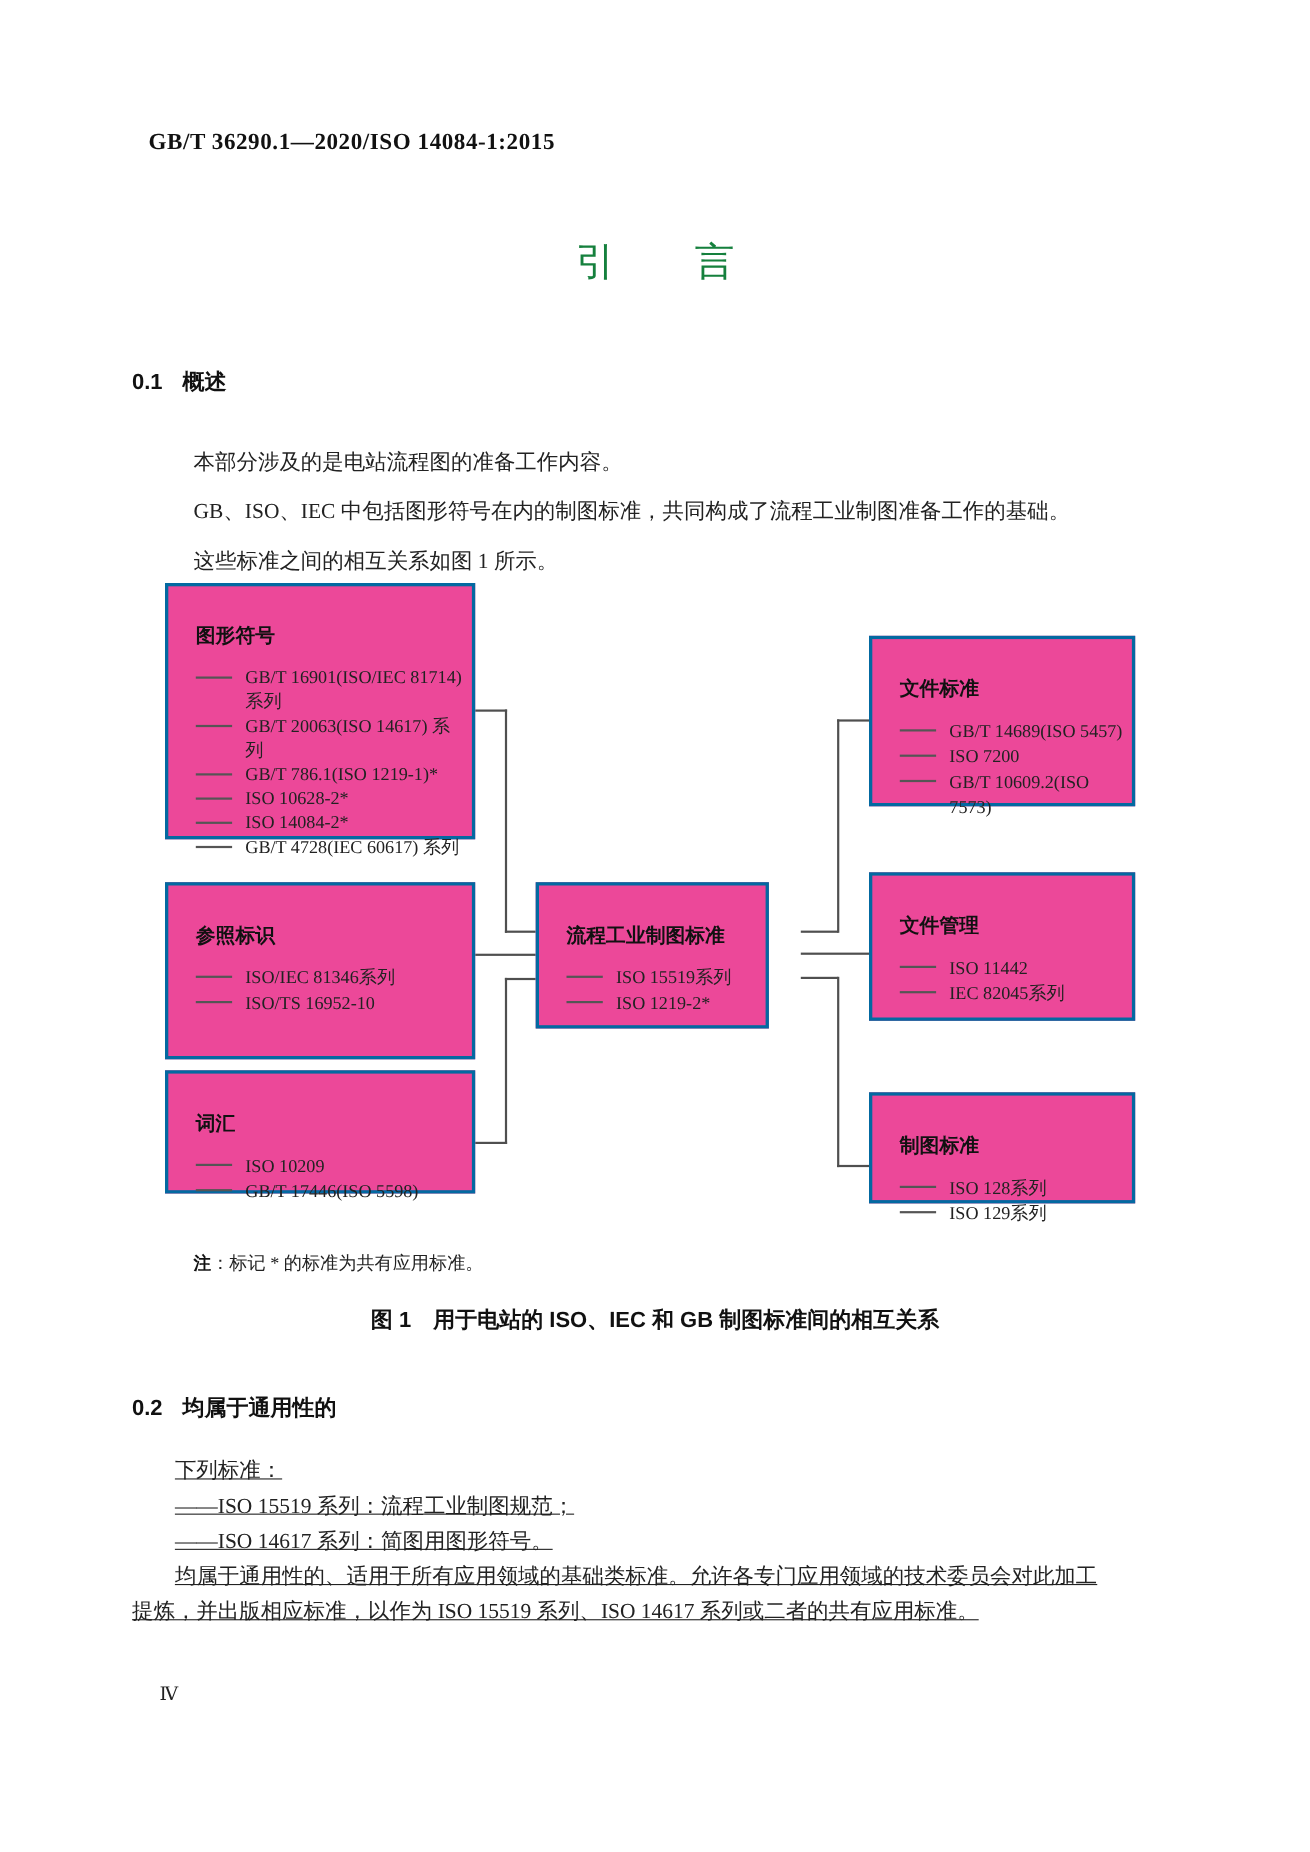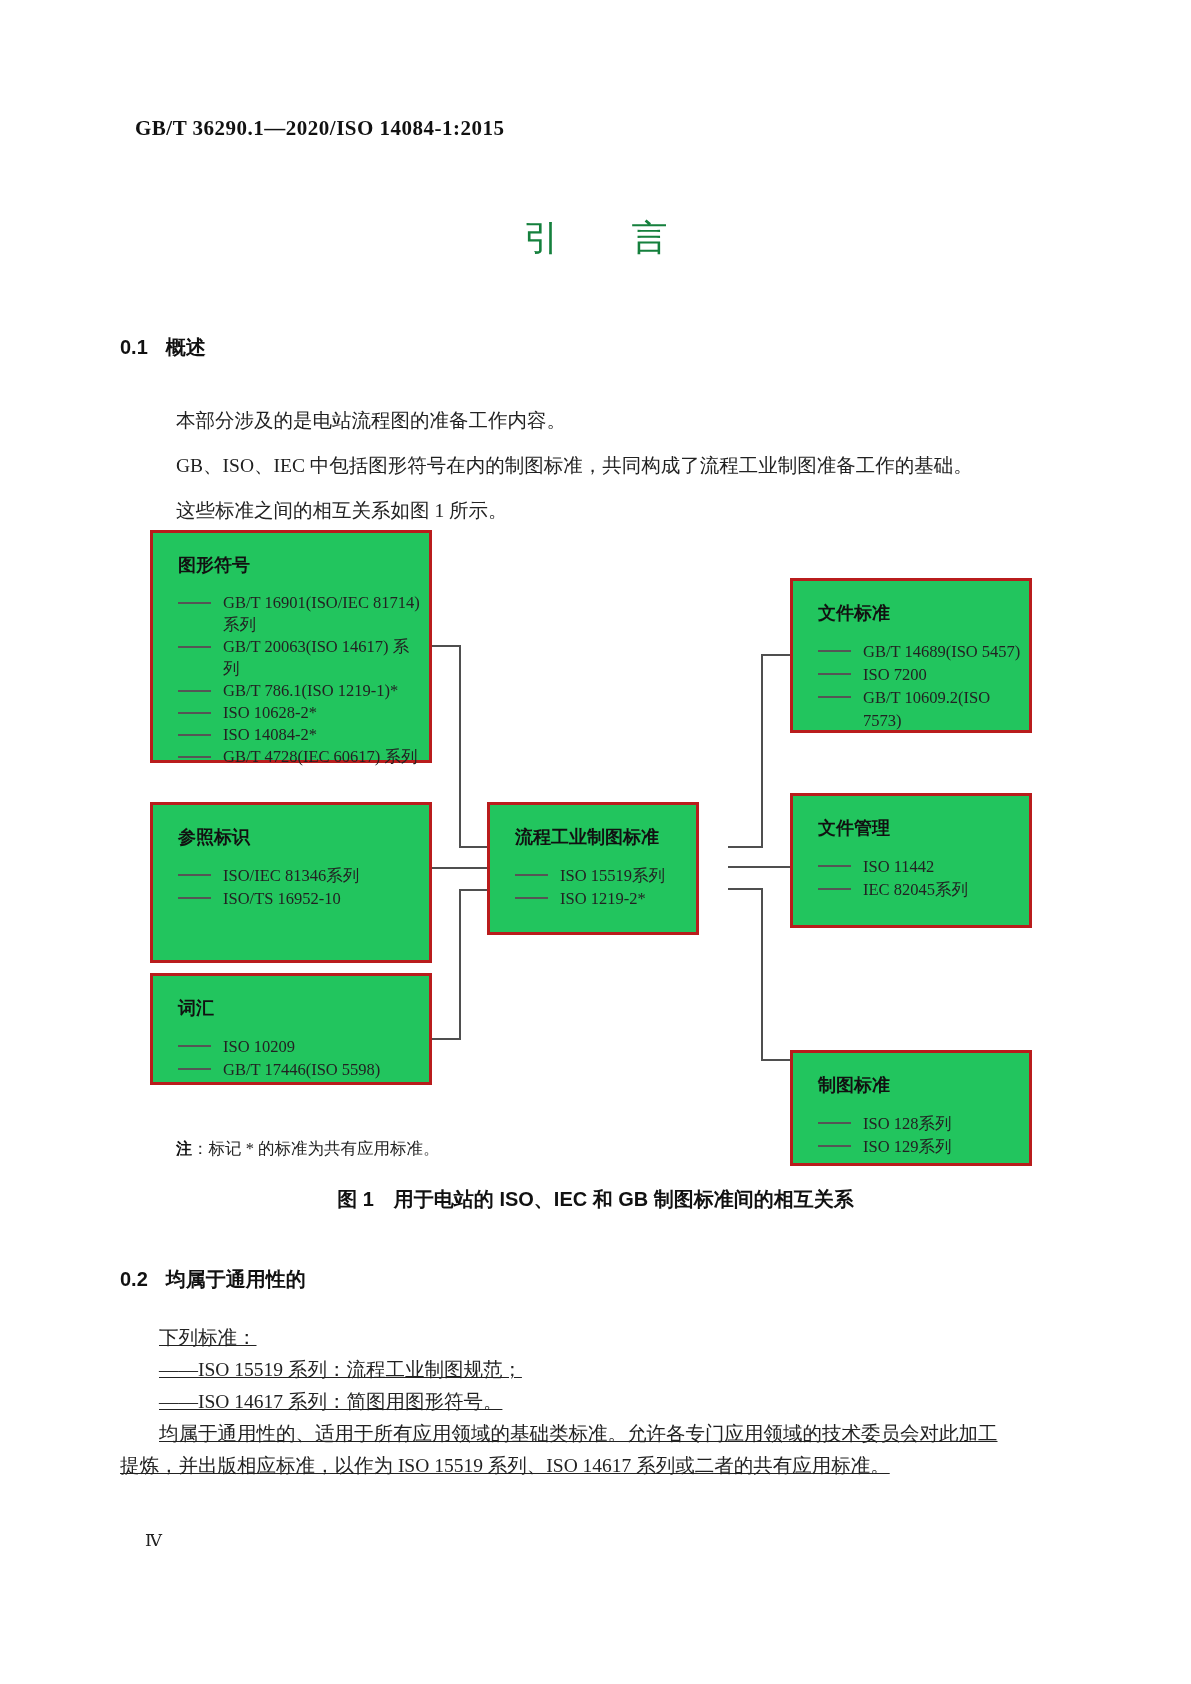--- a/index.html
+++ b/index.html
@@ -12,22 +12,22 @@
              font-size:36px;color:#15803d;}
   .sec-heading{font-family:"Liberation Sans","DejaVu Sans",sans-serif;font-weight:bold;
                font-size:20px;color:#111;}
   .sec-heading .sec-num{margin-right:18px;}
   .body-block{left:120px;width:952px;font-size:19.5px;line-height:28px;color:#222;}
   .body-block p{margin:17px;text-indent:2em;}
   .body-block2{left:120px;width:958px;font-size:19.5px;line-height:32px;color:#222;}
   .body-block2 p{margin:0;text-indent:2em;}
   .body-block2 p.wrap{max-width:892px;}
   
-  .fbox{position:absolute;border:3px solid #b91c1c;background:#22c55e;box-sizing:border-box;
-        padding:20px 8px 0 25px;}
+  .fbox{position:absolute;border:3px solid #0369a1;background:#ec4899;box-sizing:border-box;
+        padding:33px 8px 0 25px;}
   .fbox-title{font-family:"Liberation Sans","DejaVu Sans",sans-serif;font-weight:bold;
               font-size:18px;color:#111;}
   .fbox-items{margin-top:15px;}
   .fbox-item{display:flex;font-size:16.5px;line-height:23px;color:#222;}
   .fbox.gs .fbox-item{line-height:22px;}
   .dash{flex:none;width:33px;height:2px;background:#555;margin:10px 12px 0 0;}
   .conn{position:absolute;background:#4f4f4f;}
   .fig-note{left:176px;top:1138px;font-size:16.5px;color:#222;}
   .fig-note .note-label{font-family:"Liberation Sans","DejaVu Sans",sans-serif;
                         font-weight:bold;font-size:16px;color:#111;}
@@ -170,21 +170,21 @@
             <span class="dash"></span>
             <span>ISO 11442</span>
           </div>
         <div class="fbox-item">
             <span class="dash"></span>
             <span>IEC 82045系列</span>
           </div>
       </div>
     </div>
 
-    <div class="fbox" style="left:790px;top:1050px;width:242px;height:116px;">
+    <div class="fbox" style="left:790px;top:993px;width:242px;height:101px;">
       <div class="fbox-title">制图标准</div>
       <div class="fbox-items">
         <div class="fbox-item">
             <span class="dash"></span>
             <span>ISO 128系列</span>
           </div>
         <div class="fbox-item">
             <span class="dash"></span>
             <span>ISO 129系列</span>
           </div>

